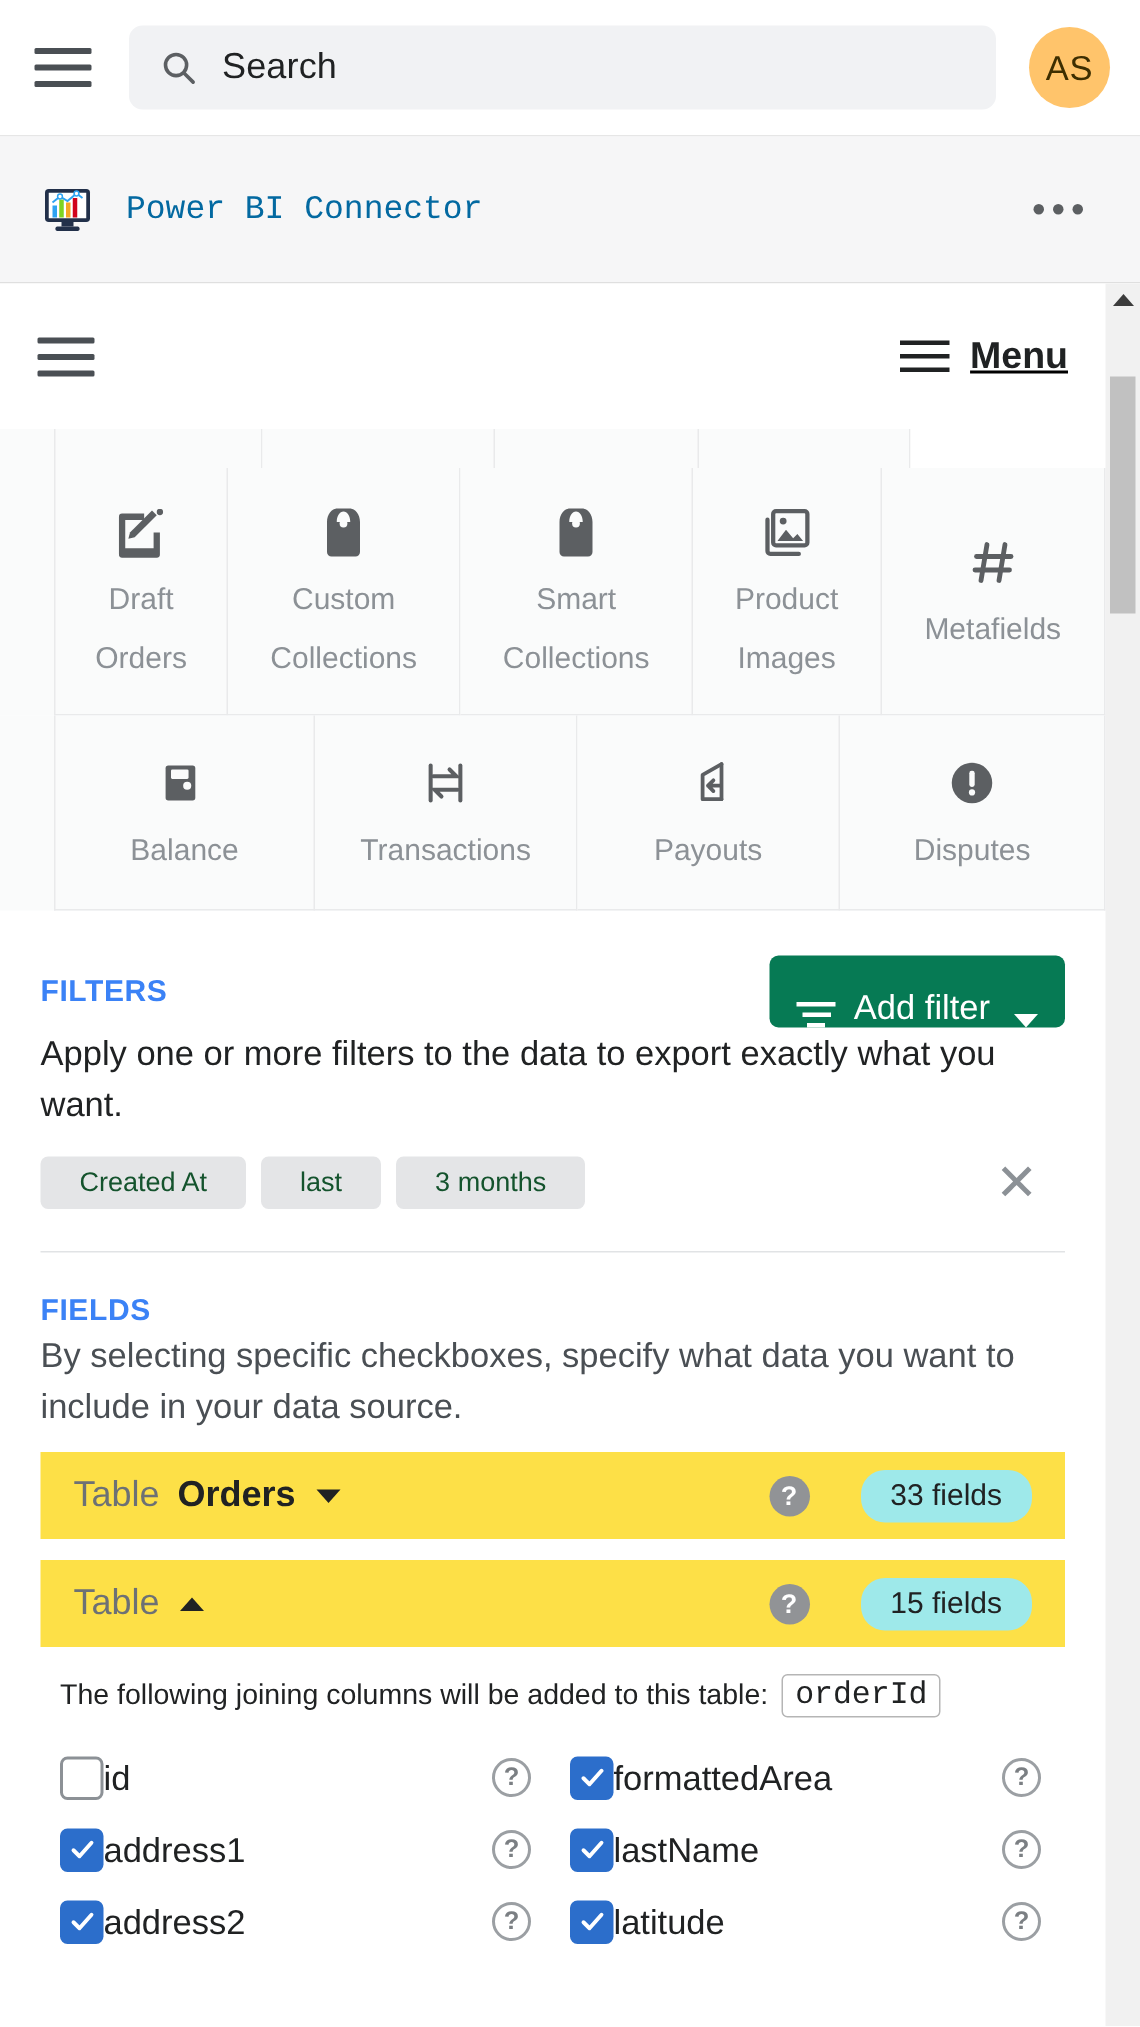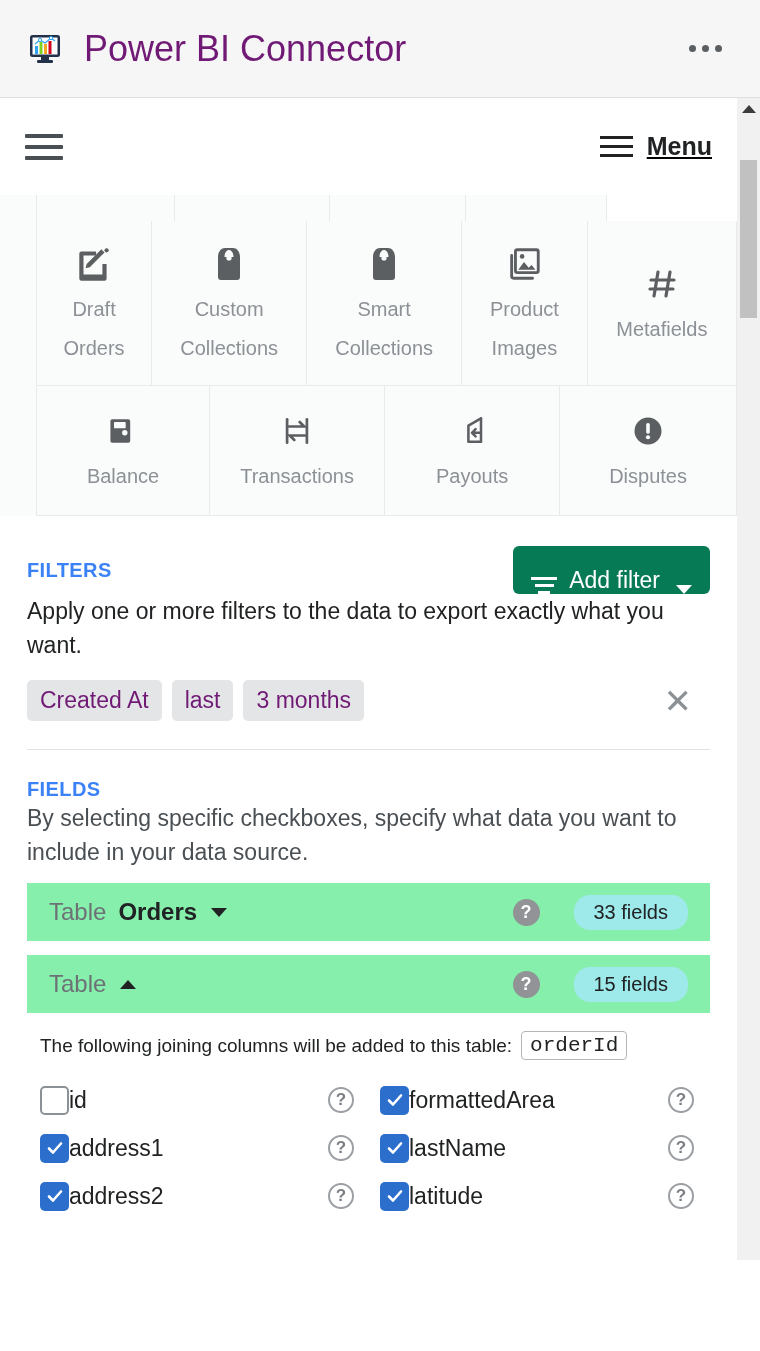--- a/index.html
+++ b/index.html
@@ -38,21 +38,21 @@
     margin-left: 22px; flex:none; letter-spacing:.5px;
   }
 
   
   .appheader {
     height: 98px; width: 760px; background:#f6f6f7;
     border-bottom: 1px solid #dfdfdf;
     display:flex; align-items:center; padding: 0 28px;
   }
   .app-icon { width: 34px; height: 34px; flex:none; margin-right: 22px; }
-  .app-title { font-size: 36px; color:#701a75; }
+  .app-title { font-size: 22px; color:#0369a1;font-family:Liberation Mono, monospace; }
   .dots { margin-left:auto; display:flex; gap:6px; align-items:center; padding: 10px; cursor:pointer;}
   .dots span { width:7px; height:7px; border-radius:50%; background:#5c5f62; display:block; }
 
   
   .embed { position:relative; width:760px; height: 1162px; background:#fff; overflow:hidden; }
 
   
   .sbar { position:absolute; right:0; top:0; width:23px; height:1162px; background:#f1f1f1; }
   .sbar-up { position:absolute; left:5px; top:7px; width:0;height:0;
     border-left:7px solid transparent; border-right:7px solid transparent;
@@ -103,29 +103,29 @@
   }
   .af-lines { display:flex; flex-direction:column; gap:4px; align-items:center; }
   .af-lines i { height:3px; background:#fff; display:block; }
   .af-lines i:nth-child(1){ width:26px;} .af-lines i:nth-child(2){width:19px;} .af-lines i:nth-child(3){width:12px;}
   .caret-d { width:0;height:0;border-left:8px solid transparent;border-right:8px solid transparent;border-top:9px solid #fff; margin-left:4px;}
 
   .sec-desc { font-size:23px; color:#4a4f54; line-height:1.48; }
   .filters-desc { color:#202223; }
 
   .chip-row { display:flex; align-items:center; margin-top: 18px; gap: 10px; }
-  .chip { background:#e4e5e7; border-radius:5px; padding: 7px 13px; font-size:23px; color:#701a75; cursor:pointer;}
+  .chip { background:#e4e5e7; border-radius:5px; padding: 7px 26px; font-size:18px; color:#14532d; cursor:pointer;}
   .chip-x { margin-left:auto; font-size:34px; color:#8c9196; cursor:pointer; line-height:1; padding-right:18px;}
 
   .divider { height:1px; background:#e1e3e5; margin: 28px 27px 0 27px; }
 
   
   .fields-head { padding-top: 28px; }
   .table-row {
-    display:flex; align-items:center; background:#86efac;
+    display:flex; align-items:center; background:#fde047;
     height:58px; padding: 0 22px; margin-top: 14px; gap:12px; cursor:pointer;
   }
   .tbl-word { font-size:24px; color:#6d7175; }
   .tbl-name { font-size:24px; font-weight:bold; color:#202223; }
   .caret-sm { width:0;height:0;border-left:8px solid transparent;border-right:8px solid transparent; margin-left:2px;}
   .caret-dn { border-top:9px solid #202223; }
   .caret-up { border-bottom:9px solid #202223; }
   .help {
     width:27px;height:27px;border-radius:50%;background:#919396;color:#fff;
     font-size:18px; font-weight:bold; display:flex;align-items:center;justify-content:center;
@@ -150,20 +150,37 @@
     width:26px;height:26px;border-radius:50%;border:2px solid #9b9fa3;color:#7b7f83;
     font-size:17px; display:flex;align-items:center;justify-content:center;
     margin-left:auto; margin-right:26px; flex:none; cursor:pointer; font-weight:bold;
   }
 </style>
 </head>
 <body>
 
 <div class="app">
 
+  <div class="topbar">
+    <div class="hamburger">
+      <i></i>
+        <i></i>
+        <i></i>
+    </div>
+    <div class="searchbox">
+      <span class="search-ico">
+        <svg viewBox="0 0 24 24" width="26" height="26" fill="none" stroke="#5c5f62" stroke-width="2.2">
+          <circle cx="10.5" cy="10.5" r="6.5"></circle>
+            <line x1="15.5" y1="15.5" x2="21" y2="21" stroke-linecap="round"></line>
+        </svg>
+      </span>
+      <span class="search-ph">Search</span>
+    </div>
+    <div class="avatar">AS</div>
+  </div>
 
   <div class="appheader">
     <span class="app-icon">
       <svg viewBox="0 0 34 34" width="34" height="34">
         <rect x="2" y="3" width="30" height="22" rx="2.5" fill="#22304a"></rect>
         <rect x="4.5" y="5.5" width="25" height="17" fill="#ffffff"></rect>
         <rect x="7" y="14" width="3" height="8" fill="#2ea3f2"></rect>
         <rect x="11.5" y="10" width="3" height="12" fill="#7ed321"></rect>
         <rect x="16" y="12" width="3" height="10" fill="#f5a623"></rect>
         <rect x="20.5" y="9" width="3" height="13" fill="#d0021b"></rect>

